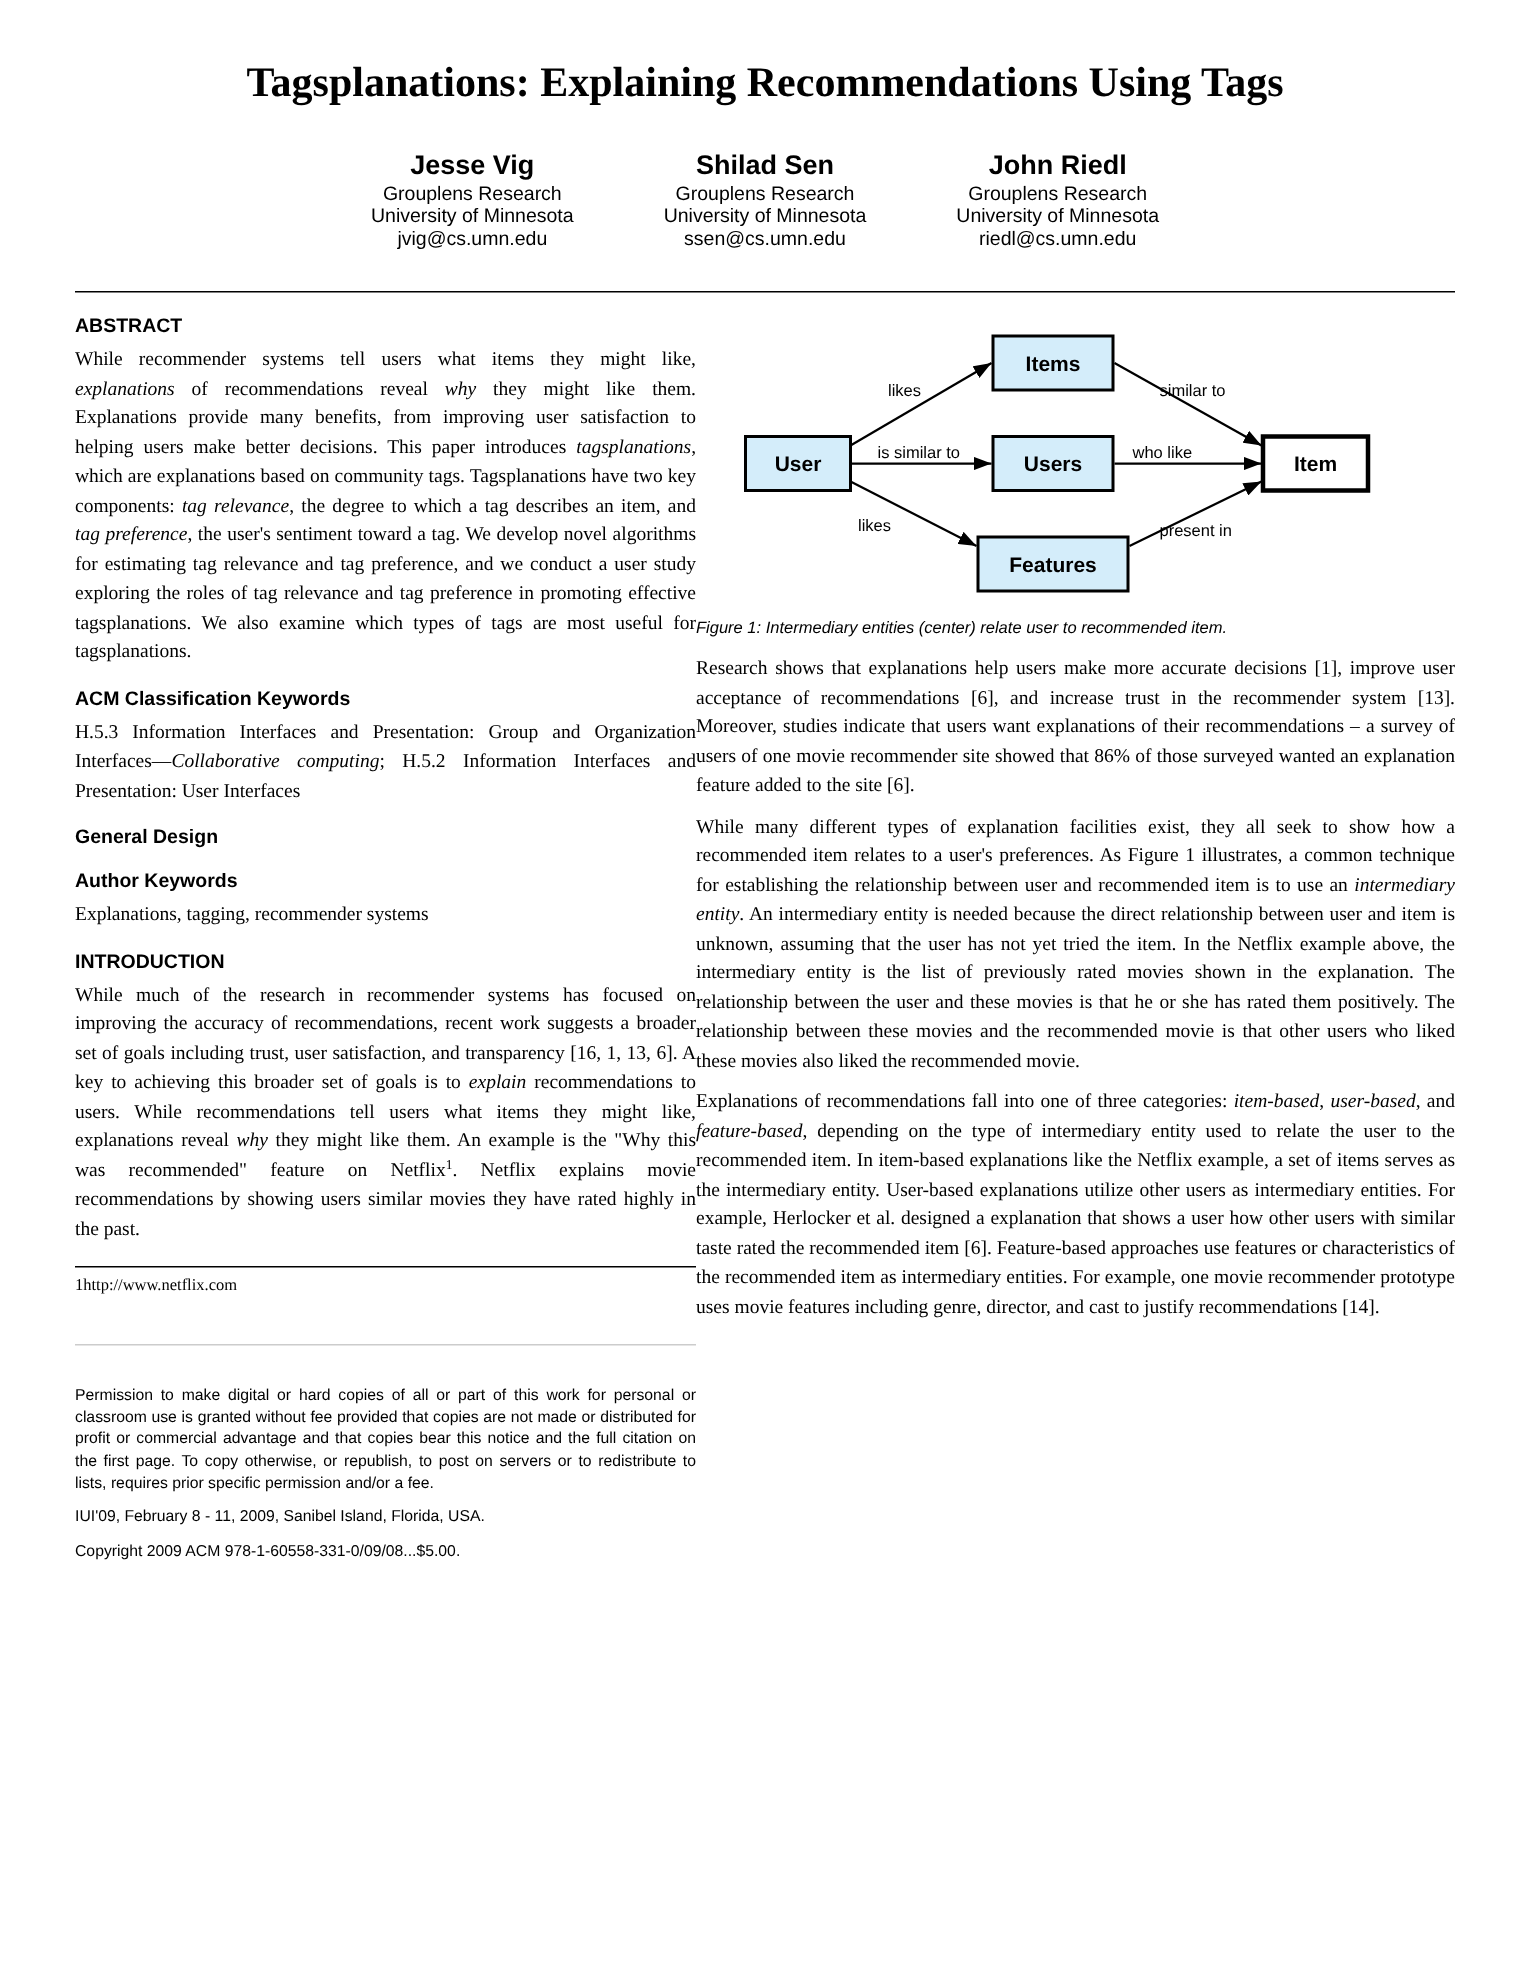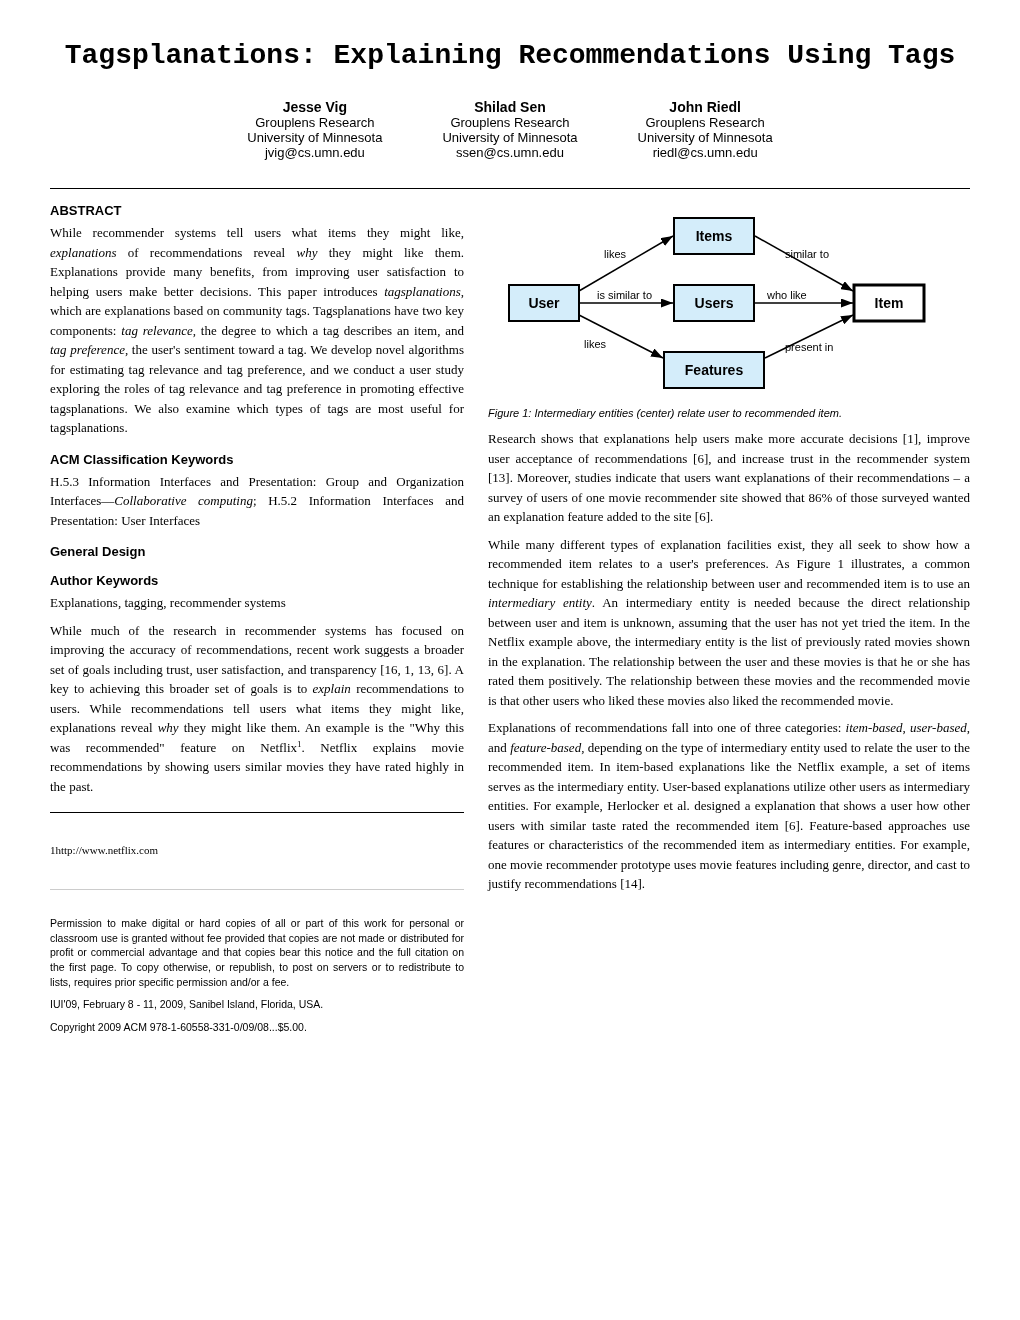--- a/index.html
+++ b/index.html
@@ -11,48 +11,47 @@
       width: 1020px;
       min-height: 1320px;
       padding: 40px 50px 40px 50px;
     }
 
     .page-title {
       text-align: center;
       font-size: 28px;
       font-weight: bold;
       margin-bottom: 28px;
-      font-family: Liberation Mono, monospace;
+      font-family: Liberation Serif, serif;
     }
 
     .authors-row {
       display: flex;
       justify-content: center;
       gap: 60px;
       margin-bottom: 28px;
       font-family: Arial, Helvetica, sans-serif;
       font-size: 13px;
       text-align: center;
     }
 
     .author-block strong {
-      font-size: 14px;
+      font-size: 18px;
       font-weight: bold;
       display: block;
     }
 
     .divider-line {
       border: none;
       border-top: 1px solid #000;
       margin: 10px 0 14px 0;
     }
 
     .two-col {
       display: flex;
-      gap: 24px;
     }
 
     .col-left {
       width: 45%;
       flex-shrink: 0;
     }
 
     .col-right {
       flex: 1;
     }
@@ -104,21 +103,20 @@
     .figure-caption em { font-style: italic; }
 
     .footnote-line {
       border-top: 1px solid #000;
       margin-top: 16px;
       padding-top: 4px;
     }
 
     .footnote-text {
       font-size: 11px;
-      margin-top: 25px;
     }
 
     .permission-block {
       margin-top: 30px;
       padding-top: 26px;
       border-top: 1px solid #ccc;
     }
 
     .permission-text {
       font-size: 10.5px;
@@ -168,20 +166,21 @@
     <div class="section-heading">ACM Classification Keywords</div>
     <p>
       H.5.3 Information Interfaces and Presentation: Group and Organization Interfaces—<em>Collaborative computing</em>; H.5.2 Information Interfaces and Presentation: User Interfaces
     </p>
 
     <div class="section-heading">General Design</div>
 
     <div class="section-heading">Author Keywords</div>
     <p>Explanations, tagging, recommender systems</p>
 
+    <div class="section-heading">INTRODUCTION</div>
     <p>
       While much of the research in recommender systems has focused on improving the accuracy of recommendations, recent work suggests a broader set of goals including trust, user satisfaction, and transparency [16, 1, 13, 6]. A key to achieving this broader set of goals is to <em>explain</em> recommendations to users. While recommendations tell users what items they might like, explanations reveal <em>why</em> they might like them. An example is the "Why this was recommended" feature on Netflix<sup>1</sup>. Netflix explains movie recommendations by showing users similar movies they have rated highly in the past.
     </p>
 
     <div class="footnote-line"></div>
     <p class="footnote-text">1http://www.netflix.com</p>
 
     <div class="permission-block">
       <p class="permission-text">Permission to make digital or hard copies of all or part of this work for personal or classroom use is granted without fee provided that copies are not made or distributed for profit or commercial advantage and that copies bear this notice and the full citation on the first page. To copy otherwise, or republish, to post on servers or to redistribute to lists, requires prior specific permission and/or a fee.</p>
       <p class="permission-text">IUI'09, February 8 - 11, 2009, Sanibel Island, Florida, USA.</p>

